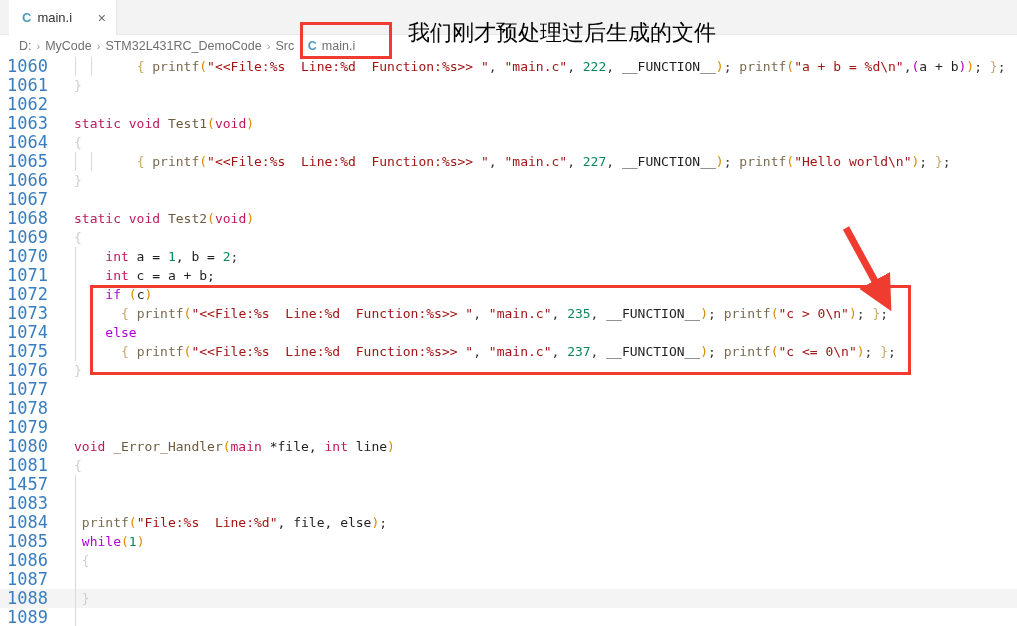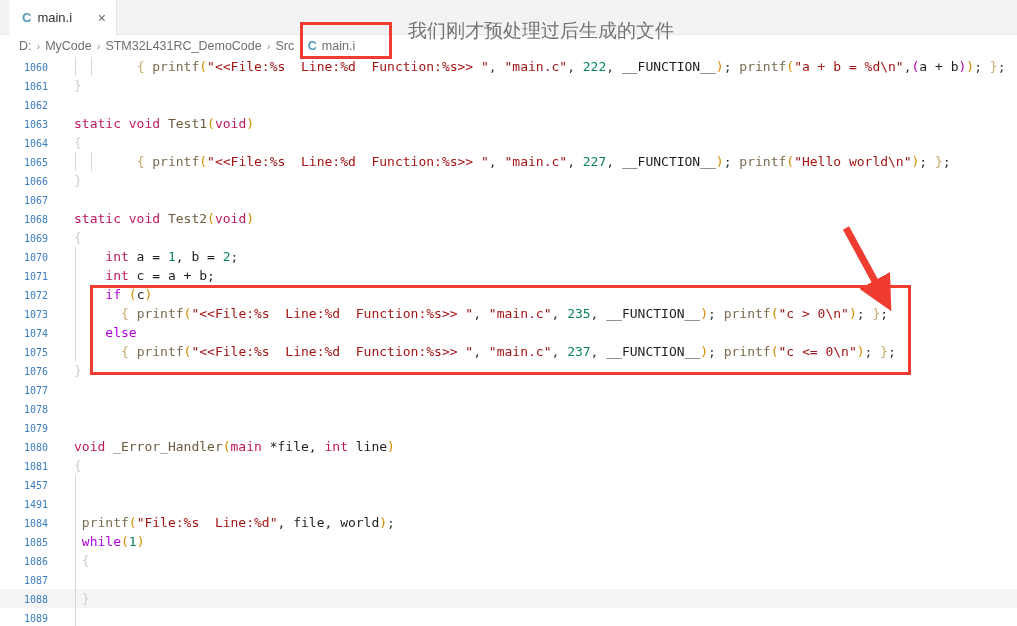--- a/index.html
+++ b/index.html
@@ -94,21 +94,21 @@
     font-family: "DejaVu Sans Mono", monospace;
     font-size: 13px;
     white-space: pre;
   }
   .ln {
     display: inline-block;
     width: 48px;
     text-align: right;
     color: #3a7dbf;
     font-family: "DejaVu Sans Mono", monospace;
-    font-size: 10px;
+    font-size: 17px;
     user-select: none;
   }
   .code {
     display: inline-block;
     padding-left: 26px;
     vertical-align: top;
   }
   .line-hl {
     background: #f4f4f4;
   }
@@ -135,23 +135,23 @@
   .t-plain   { color: #1f1f1f; }
 
   
   .anno-box {
     position: absolute;
     border: 3px solid #ef3b30;
     pointer-events: none;
   }
   .anno-text {
     position: absolute;
-    color: #737373;
+    color: #000000;
     font-family: "DejaVu Sans", sans-serif;
-    font-size: 19px;
+    font-size: 22px;
     white-space: nowrap;
   }
   .anno-arrow {
     position: absolute;
     pointer-events: none;
   }
 </style>
 </head>
 <body>
 
@@ -197,22 +197,22 @@
       <div class="code-line"><div class="guide" style="left: 75px;"></div><div class="guide" style="left: 90.64px;"></div><span class="ln">1073</span><span class="code"><span>      </span><span class="t-brace">{ </span><span class="t-printf">printf</span><span class="t-paren">(</span><span class="t-str">"&lt;&lt;File:%s  Line:%d  Function:%s&gt;&gt; "</span><span class="t-punc">, </span><span class="t-str">"main.c"</span><span class="t-punc">, </span><span class="t-num">235</span><span class="t-punc">, </span><span class="t-plain">__FUNCTION__</span><span class="t-paren">)</span><span class="t-punc">; </span><span class="t-printf">printf</span><span class="t-paren">(</span><span class="t-str">"c &gt; 0\n"</span><span class="t-paren">)</span><span class="t-punc">; </span><span class="t-brace">}</span><span class="t-punc">;</span></span></div>
       <div class="code-line"><div class="guide" style="left: 75px;"></div><span class="ln">1074</span><span class="code"><span>    </span><span class="t-ctl">else</span></span></div>
       <div class="code-line"><div class="guide" style="left: 75px;"></div><div class="guide" style="left: 90.64px;"></div><span class="ln">1075</span><span class="code"><span>      </span><span class="t-brace">{ </span><span class="t-printf">printf</span><span class="t-paren">(</span><span class="t-str">"&lt;&lt;File:%s  Line:%d  Function:%s&gt;&gt; "</span><span class="t-punc">, </span><span class="t-str">"main.c"</span><span class="t-punc">, </span><span class="t-num">237</span><span class="t-punc">, </span><span class="t-plain">__FUNCTION__</span><span class="t-paren">)</span><span class="t-punc">; </span><span class="t-printf">printf</span><span class="t-paren">(</span><span class="t-str">"c &lt;= 0\n"</span><span class="t-paren">)</span><span class="t-punc">; </span><span class="t-brace">}</span><span class="t-punc">;</span></span></div>
       <div class="code-line"><span class="ln">1076</span><span class="code"><span class="t-brace-d">}</span></span></div>
       <div class="code-line"><span class="ln">1077</span><span class="code"></span></div>
       <div class="code-line"><span class="ln">1078</span><span class="code"></span></div>
       <div class="code-line"><span class="ln">1079</span><span class="code"></span></div>
       <div class="code-line"><span class="ln">1080</span><span class="code"><span class="t-kw">void</span><span class="t-punc"> </span><span class="t-fn">_Error_Handler</span><span class="t-paren">(</span><span class="t-kw">main</span><span class="t-plain"> *file, </span><span class="t-kw">int</span><span class="t-plain"> line</span><span class="t-paren">)</span></span></div>
       <div class="code-line"><span class="ln">1081</span><span class="code"><span class="t-brace-d">{</span></span></div>
       <div class="code-line"><div class="guide" style="left: 75px;"></div><span class="ln">1457</span><span class="code"></span></div>
-      <div class="code-line"><div class="guide" style="left: 75px;"></div><span class="ln">1491</span><span class="code"></span></div>
-      <div class="code-line"><div class="guide" style="left: 75px;"></div><span class="ln">1084</span><span class="code"><span> </span><span class="t-printf">printf</span><span class="t-paren">(</span><span class="t-str">"File:%s  Line:%d"</span><span class="t-plain">, file, world</span><span class="t-paren">)</span><span class="t-punc">;</span></span></div>
+      <div class="code-line"><div class="guide" style="left: 75px;"></div><span class="ln">1083</span><span class="code"></span></div>
+      <div class="code-line"><div class="guide" style="left: 75px;"></div><span class="ln">1084</span><span class="code"><span> </span><span class="t-printf">printf</span><span class="t-paren">(</span><span class="t-str">"File:%s  Line:%d"</span><span class="t-plain">, file, else</span><span class="t-paren">)</span><span class="t-punc">;</span></span></div>
       <div class="code-line"><div class="guide" style="left: 75px;"></div><span class="ln">1085</span><span class="code"><span> </span><span class="t-ctl">while</span><span class="t-paren">(</span><span class="t-num">1</span><span class="t-paren">)</span></span></div>
       <div class="code-line"><div class="guide" style="left: 75px;"></div><span class="ln">1086</span><span class="code"><span> </span><span class="t-brace-d">{</span></span></div>
       <div class="code-line"><div class="guide" style="left: 75px;"></div><span class="ln">1087</span><span class="code"></span></div>
       <div class="code-line line-hl"><div class="guide" style="left: 75px;"></div><span class="ln">1088</span><span class="code"><span> </span><span class="t-brace-d">}</span></span></div>
       <div class="code-line"><div class="guide" style="left: 75px;"></div><span class="ln">1089</span><span class="code"></span></div>
     </div>
 
   <div class="anno-box" style="left:300px; top:22px; width:92px; height:37px;"></div>
 
   <div class="anno-box" style="left:90px; top:285px; width:821px; height:90px;"></div>

